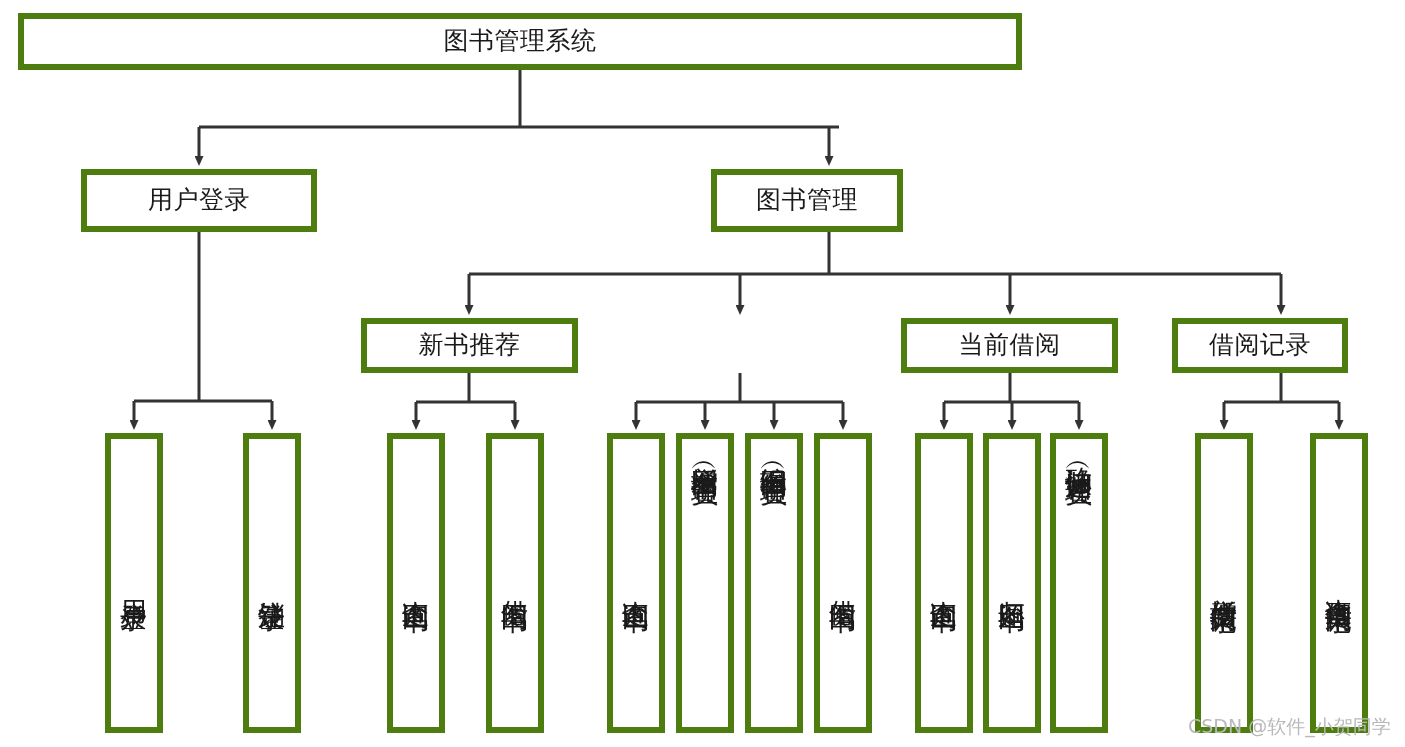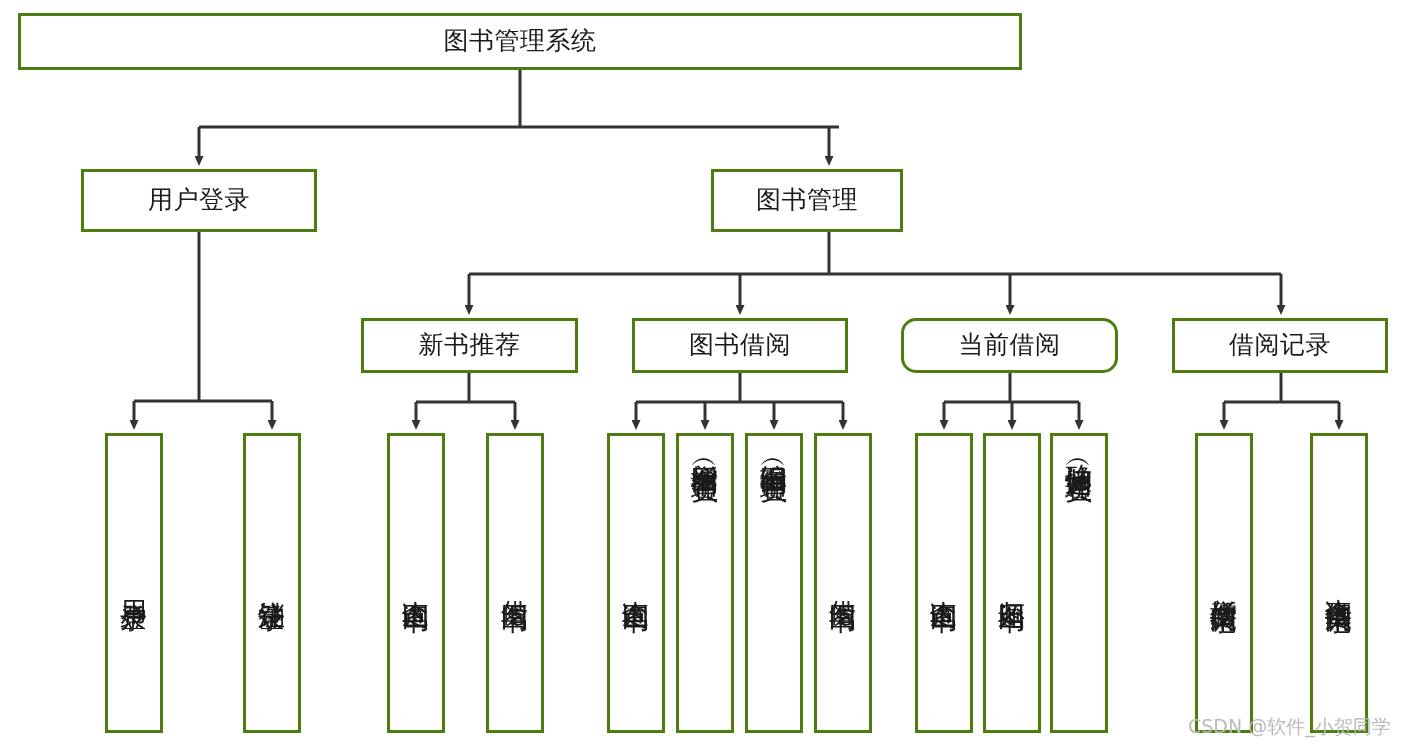--- a/index.html
+++ b/index.html
@@ -18,21 +18,21 @@
   #connectors {
     position: absolute;
     left: 0;
     top: 0;
     width: 1405px;
     height: 747px;
   }
   .node {
     position: absolute;
     box-sizing: border-box;
-    border: 3px solid #4d7c0f;
+    border: 6px solid #4d7c0f;
     background: #ffffff;
     display: flex;
     align-items: center;
     justify-content: center;
     text-align: center;
     color: #1a1a1a;
     z-index: 2;
   }
   .node .lbl {
     display: block;
@@ -135,27 +135,24 @@
   <div class="node horiz" style="left:81px; top:169px; width:236px; height:63px;">
     <span class="lbl">用户登录</span>
   </div>
   <div class="node horiz" style="left:711px; top:169px; width:192px; height:63px;">
     <span class="lbl">图书管理</span>
   </div>
 
   <div class="node horiz" style="left:361px; top:318px; width:217px; height:55px;text-align:right;">
     <span class="lbl">新书推荐</span>
   </div>
-  <div class="node horiz" style="left:632px; top:318px; width:216px; height:55px;">
-    <span class="lbl">图书借阅</span>
-  </div>
-  <div class="node horiz" style="left:901px; top:318px; width:217px; height:55px;border-radius:15px;">
+  <div class="node horiz" style="left:901px; top:318px; width:217px; height:55px;">
     <span class="lbl">当前借阅</span>
   </div>
-  <div class="node horiz" style="left:1172px; top:318px; width:216px; height:55px;">
+  <div class="node horiz" style="left:1172px; top:318px; width:176px; height:55px;">
     <span class="lbl">借阅记录</span>
   </div>
 
   <div class="node vert mid" style="left:105px; top:433px; width:58px; height:300px;">
     <span class="lbl">用户登录</span>
   </div>
   <div class="node vert mid" style="left:243px; top:433px; width:58px; height:300px;">
     <span class="lbl">注销登录</span>
   </div>
   <div class="node vert mid" style="left:387px; top:433px; width:58px; height:300px;">

